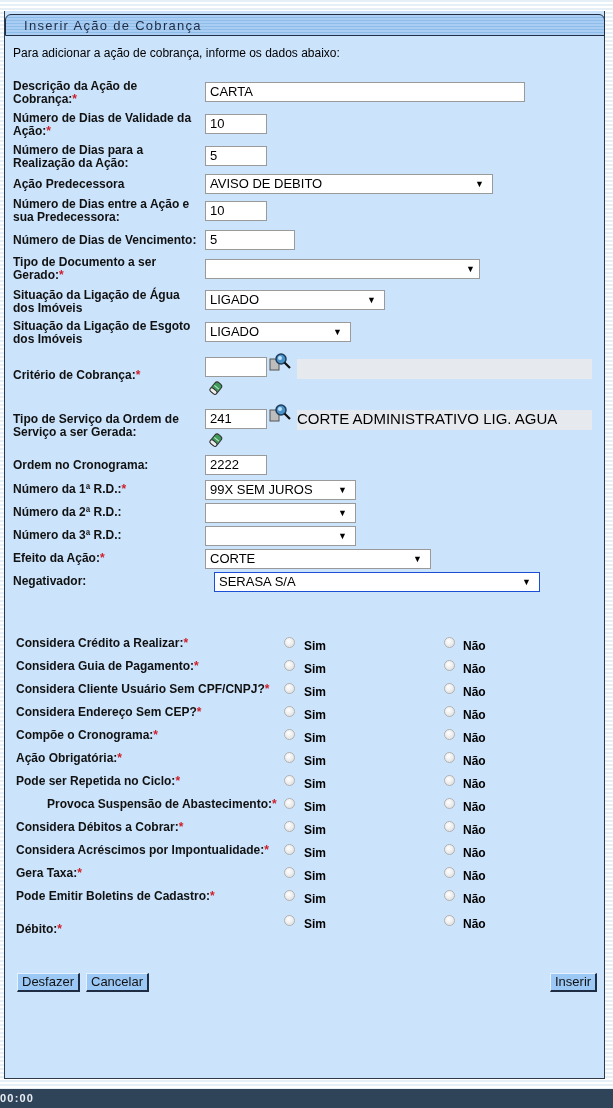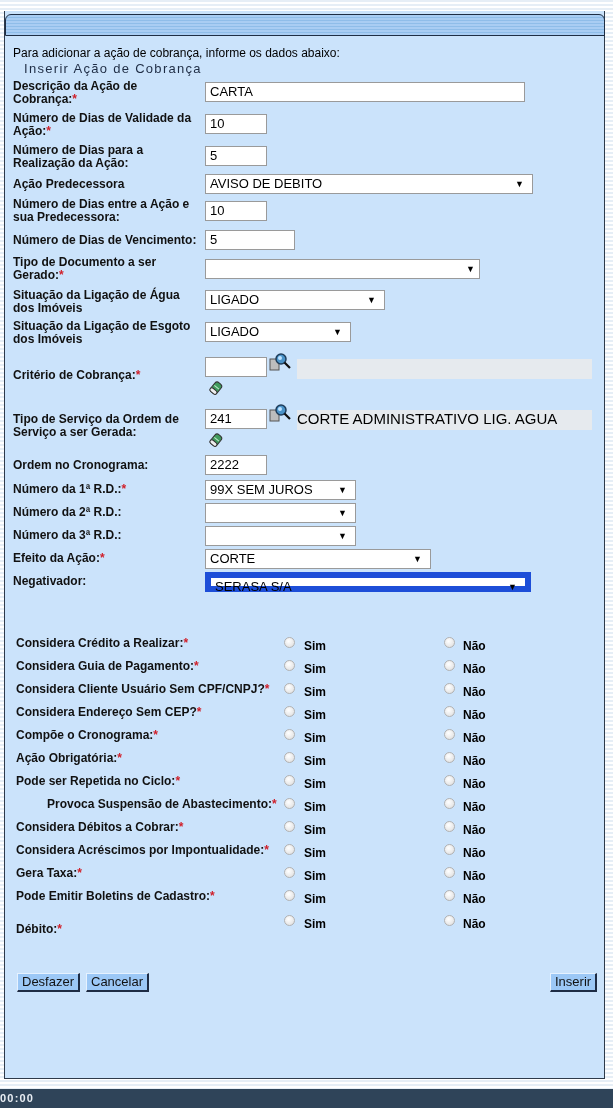--- a/index.html
+++ b/index.html
@@ -12,35 +12,35 @@
   .panel {
     position:absolute; left:4px; top:11px; width:601px; height:1068px;
     background:#cbe3fb; border:1px solid #2e3a4a; border-top:none; box-sizing:border-box;
   }
   .titlebar {
     position:absolute; left:5px; top:14px; width:600px; height:22px; box-sizing:border-box;
     border:1px solid #1f2e44; border-radius:6px 6px 0 0;
     background: repeating-linear-gradient(180deg, #a9cdf3 0px, #a9cdf3 2px, #8fbde9 2px, #8fbde9 3px);
   }
   .titlebar .title {
-    position:absolute; left:18px; top:3px; font-size:13px; letter-spacing:1.3px; color:#1e2c44;margin-top:43px;
+    position:absolute; left:18px; top:3px; font-size:13px; letter-spacing:1.3px; color:#1e2c44;
   }
   .intro { position:absolute; left:13px; top:46px; font-size:12px; }
   .lbl { position:absolute; left:13px; font-size:12px; font-weight:bold; line-height:13px; color:#111; }
   .req { color:#d0202a; font-weight:bold; }
   .inp {
     position:absolute; height:20px; box-sizing:border-box; background:#fff;
     border:1px solid #9a9a9a; font-size:13px; padding:2px 4px; line-height:14px;
   }
   .sel {
     position:absolute; height:20px; box-sizing:border-box; background:#fff;
     border:1px solid #9a9a9a; font-size:13px; padding:2px 4px; line-height:14px;
   }
   .sel .arrow { position:absolute; right:8px; top:2px; font-size:9px; }
-  .sel.focus { border:6px solid #1d4ed8; }
+  .sel.focus { border:1px solid #1d4ed8;margin-left:9px; }
   .desc {
     position:absolute; height:18px; background:#e6eaee; font-size:15px; padding:1px 0; line-height:16px;
   }
   .lupa { position:absolute; width:22px; height:20px; }
   .eraser { position:absolute; width:16px; height:16px; }
   .radio {
     position:absolute; width:11px; height:11px; border-radius:50%;
     border:1px solid #b2b2b2; background:radial-gradient(circle at 40% 35%, #ffffff 0%, #e6e6e6 70%, #cfcfcf 100%);
     box-sizing:border-box;
   }
@@ -76,21 +76,21 @@
   <span>Número de Dias de Validade da</span><br><span>Ação:</span><span class="req">*</span>
 </div>
 <div class="inp" style="left:205px;top:114px;width:62px">10</div>
 
 <div class="lbl" style="top:144px">
   <span>Número de Dias para a</span><br><span>Realização da Ação:</span>
 </div>
 <div class="inp" style="left:205px;top:146px;width:62px">5</div>
 
 <div class="lbl" style="top:178px">Ação Predecessora</div>
-<div class="sel" style="left:205px;top:174px;width:328px">
+<div class="sel" style="left:205px;top:174px;width:288px">
   <span>AVISO DE DEBITO</span><span class="arrow">▼</span>
 </div>
 
 <div class="lbl" style="top:198px">
   <span>Número de Dias entre a Ação e</span><br><span>sua Predecessora:</span>
 </div>
 <div class="inp" style="left:205px;top:201px;width:62px">10</div>
 
 <div class="lbl" style="top:234px">Número de Dias de Vencimento:</div>
 <div class="inp" style="left:205px;top:230px;width:90px">5</div>

